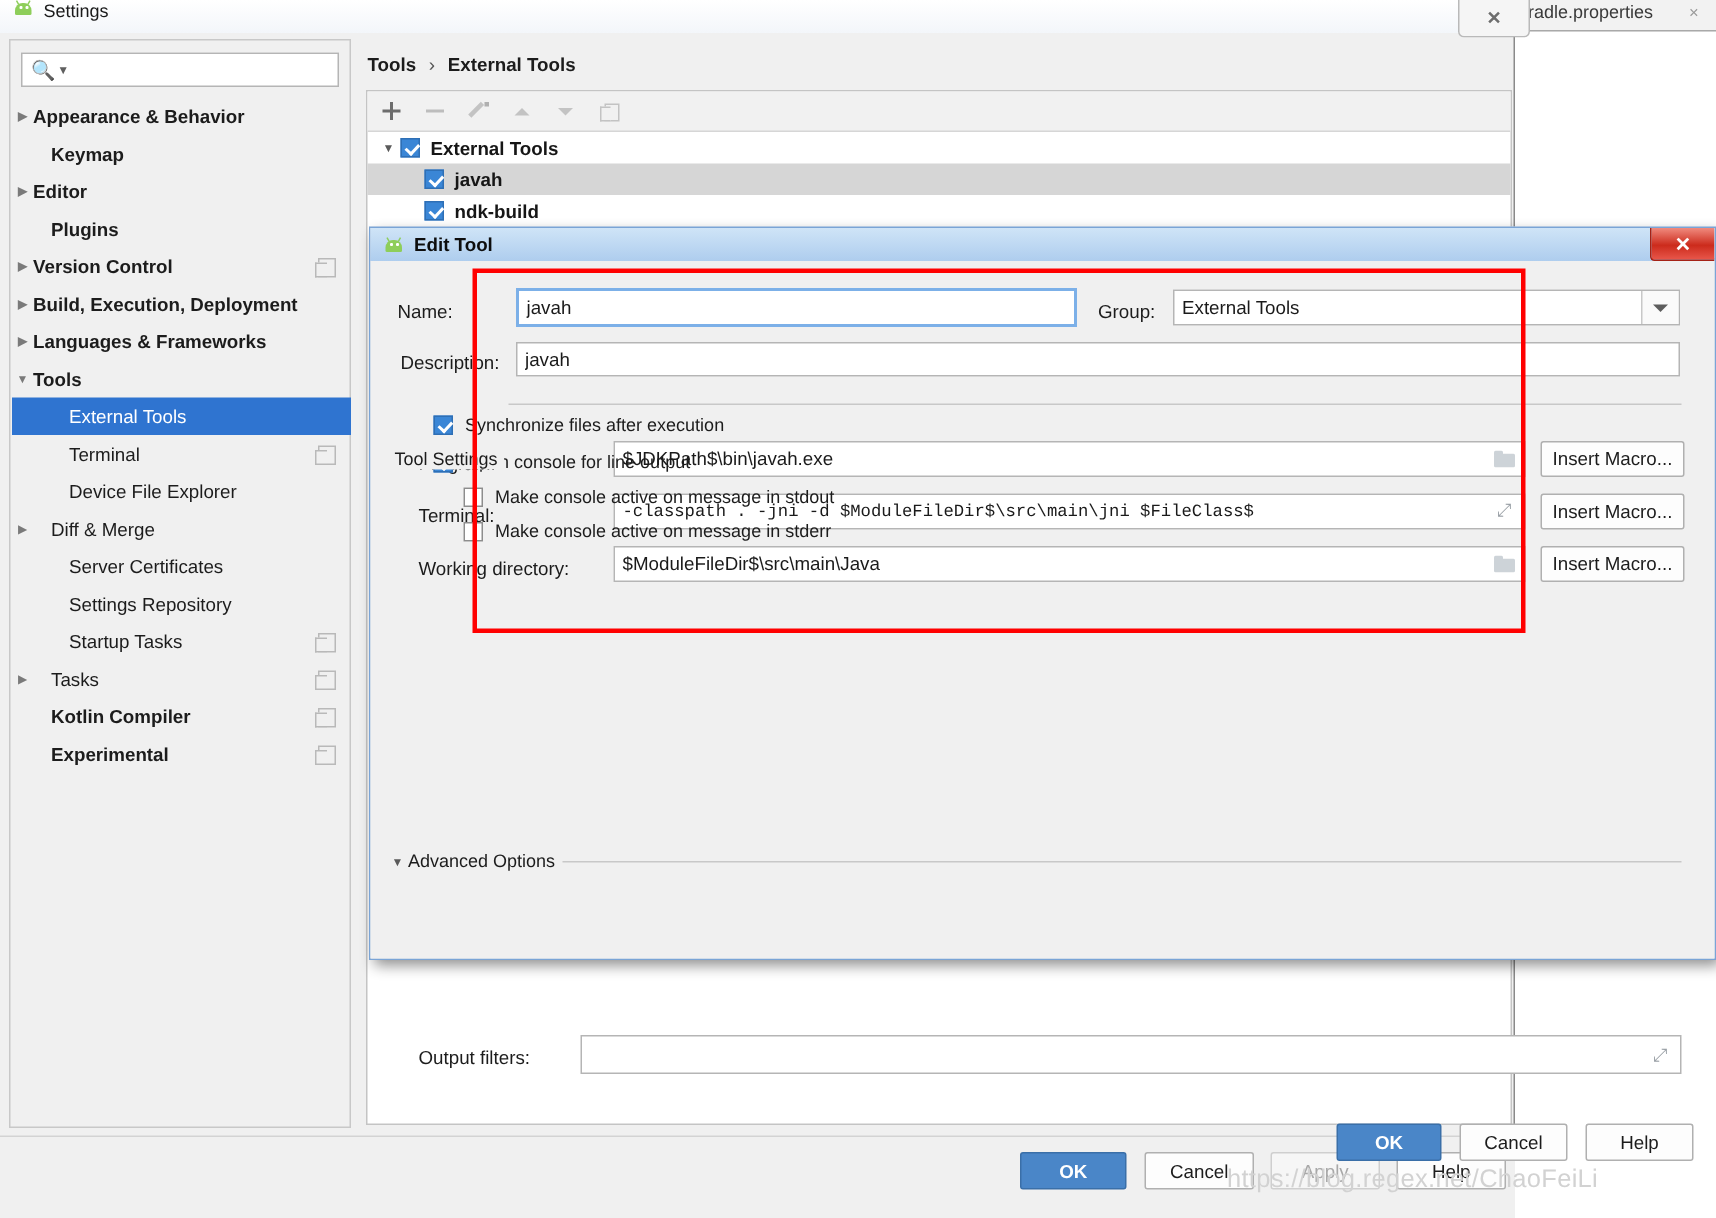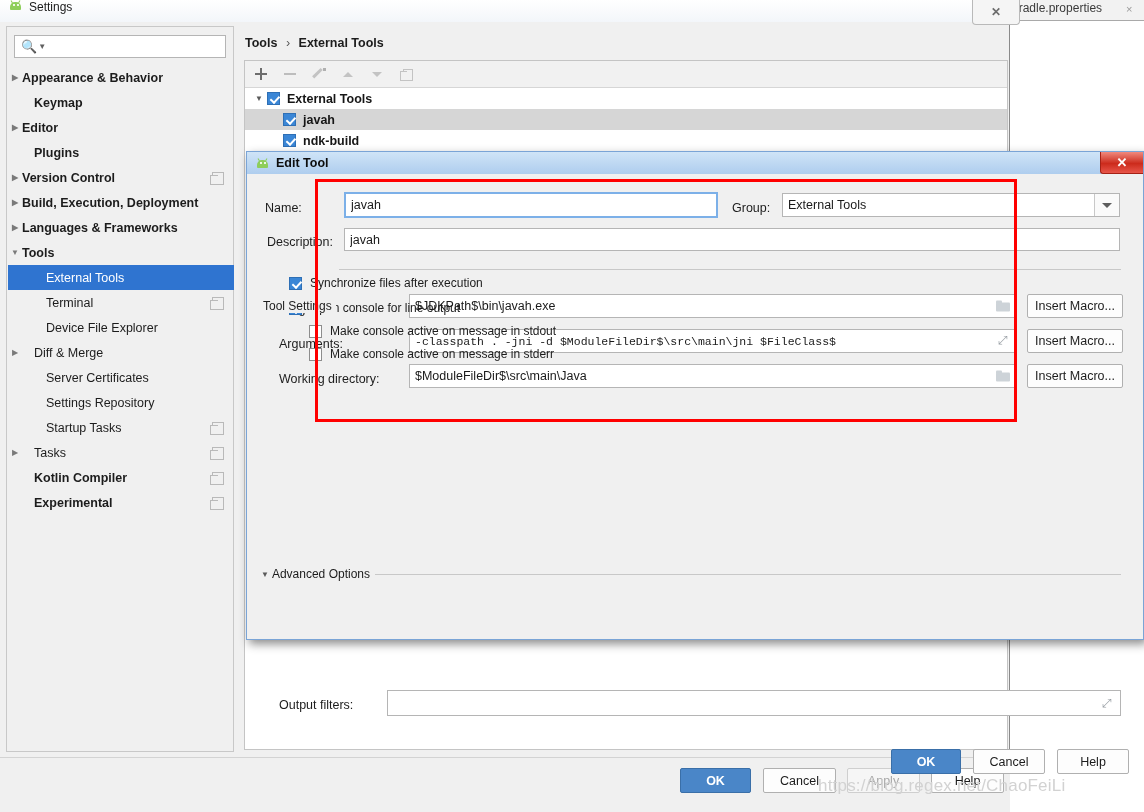--- a/index.html
+++ b/index.html
@@ -481,21 +481,21 @@
 
       <span class="group-box-title" style="left:12px; top:88px;margin-top:37px;">Tool Settings</span>
       <div class="group-line" style="left:92px; top:95px; width:782px;"></div>
 
       <span class="lbl" style="left:32px; top:128px;">Program:</span>
       <div class="field" style="left:162px; top:120px; width:608px; height:24px;">
         <input type="text" id="program-input" value="$JDKPath$\bin\javah.exe" style="">
         <span class="folder-ico"></span>
       </div>
 
-      <span class="lbl" style="left:32px; top:163px;">Arguments:</span>
+      <span class="lbl" style="left:32px; top:163px;">Terminal:</span>
       <div class="field mono" style="left:162px; top:155px; width:608px; height:24px;">
         <input type="text" id="arguments-input" value="-classpath . -jni -d $ModuleFileDir$\src\main\jni $FileClass$" style="">
         <span class="expand-ico">⤢</span>
       </div>
 
       <span class="lbl" style="left:32px; top:198px;">Working directory:</span>
       <div class="field" style="left:162px; top:190px; width:608px; height:24px;">
         <input type="text" id="working-dir-input" value="$ModuleFileDir$\src\main\Java" style="">
         <span class="folder-ico"></span>
       </div>

